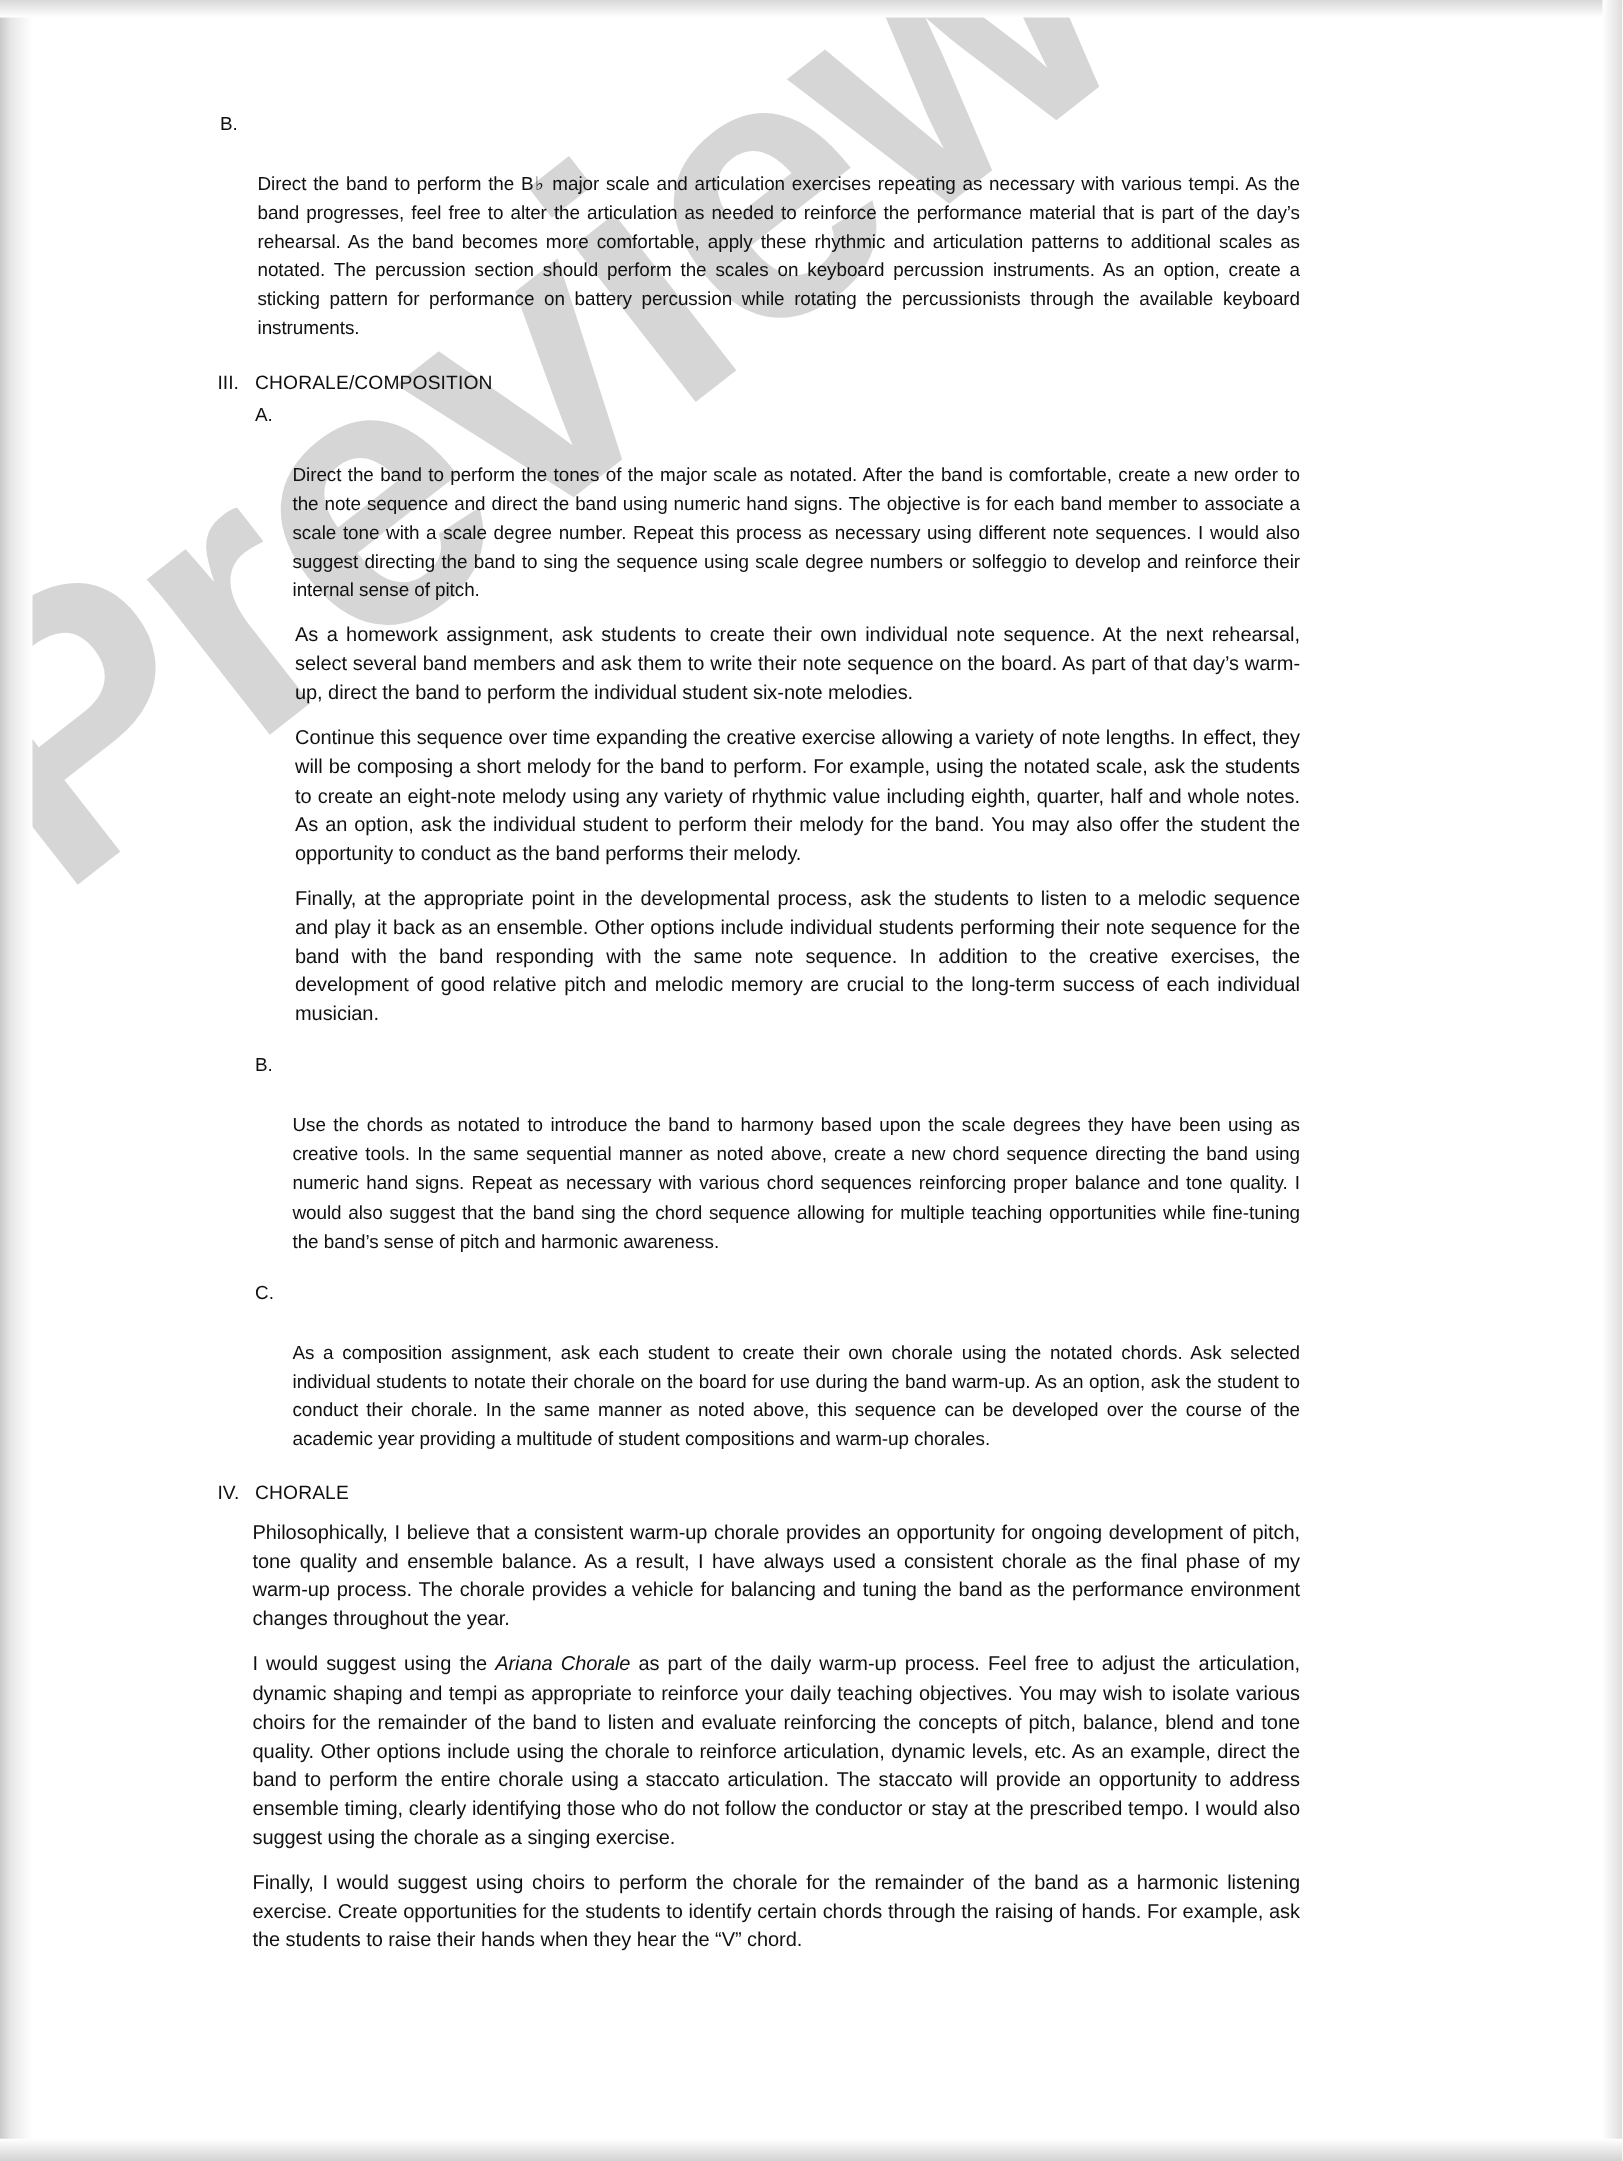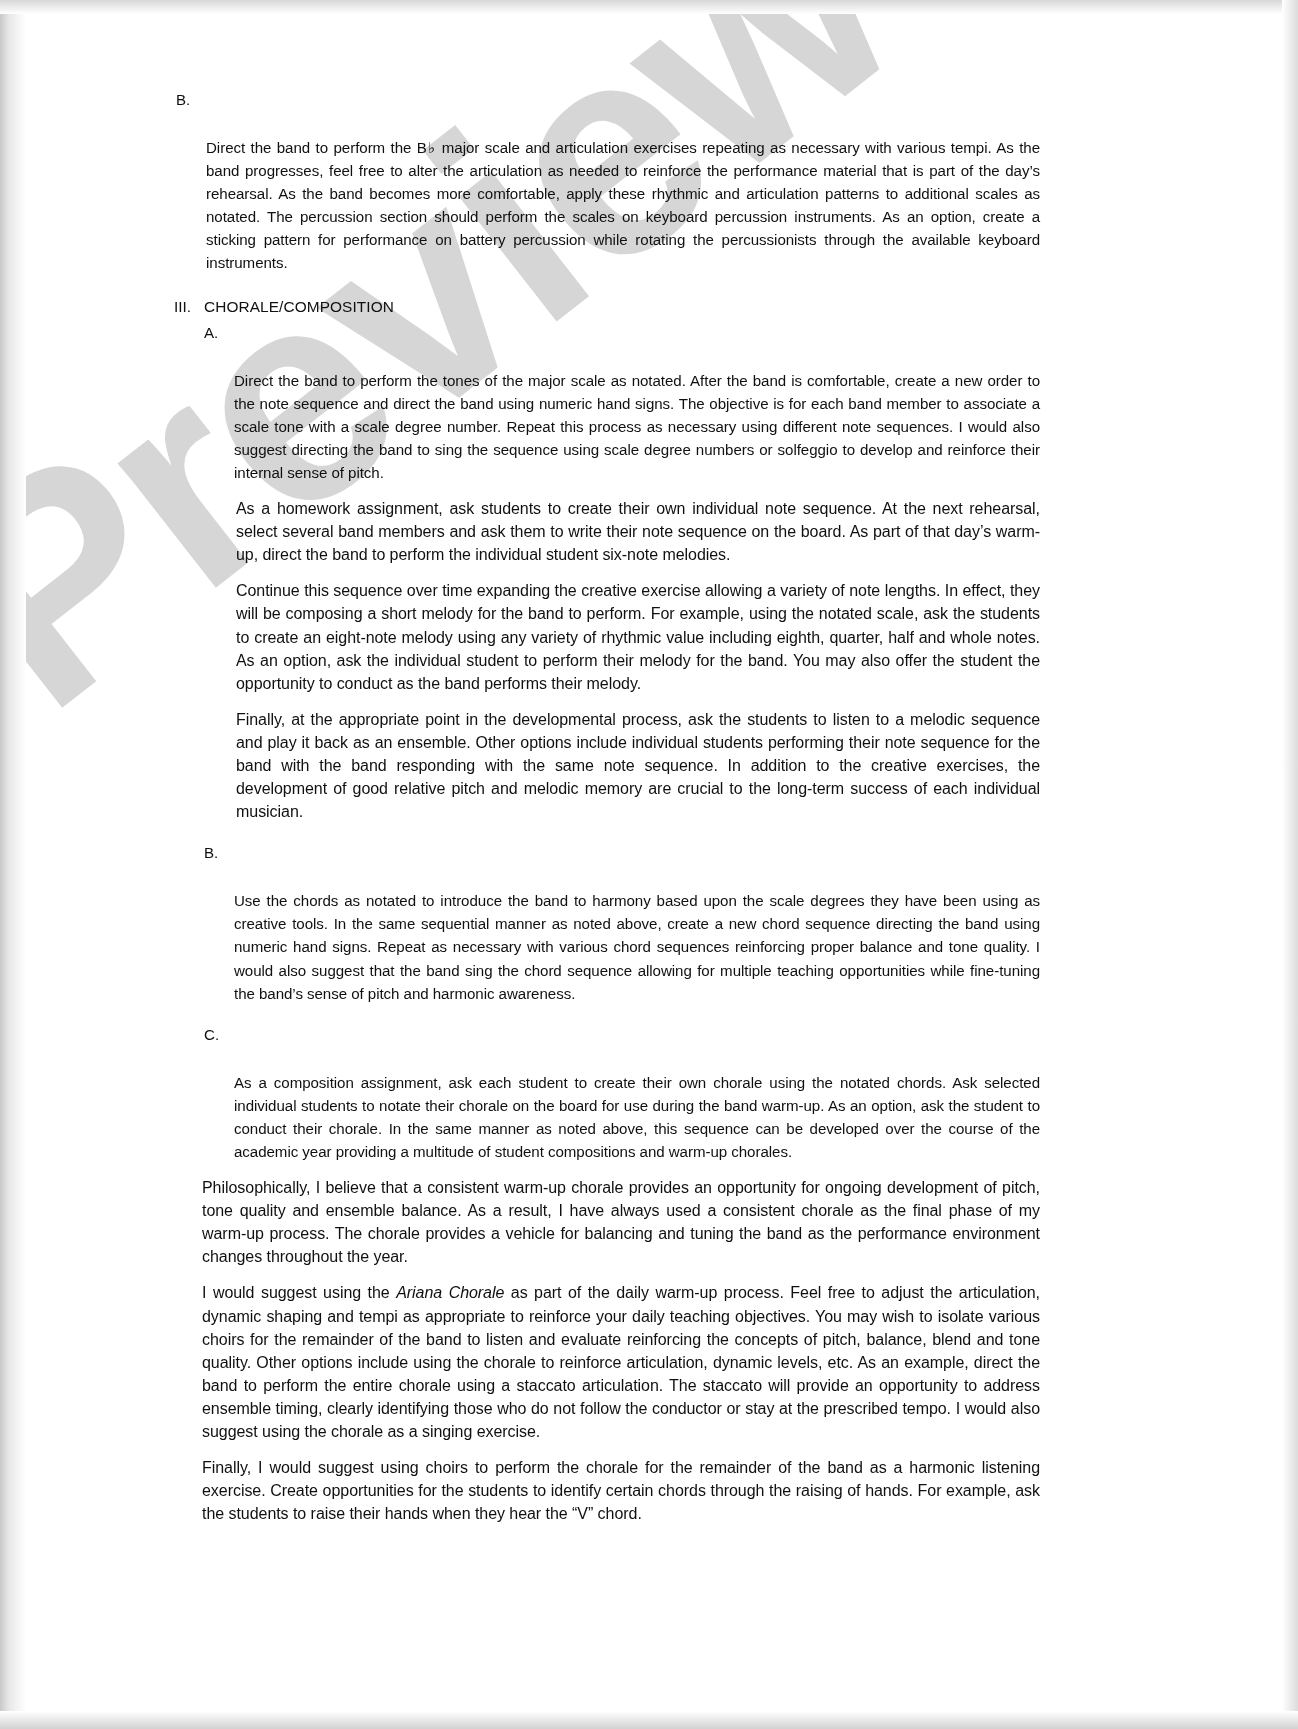--- a/index.html
+++ b/index.html
@@ -187,20 +187,24 @@
     <div class="list-row indent-1 gap-md">
       <div class="marker">B.</div>
       <div class="body">Use the chords as notated to introduce the band to harmony based upon the scale degrees they have been using as creative tools. In the same sequential manner as noted above, create a new chord sequence directing the band using numeric hand signs. Repeat as necessary with various chord sequences reinforcing proper balance and tone quality. I would also suggest that the band sing the chord sequence allowing for multiple teaching opportunities while fine-tuning the band’s sense of pitch and harmonic awareness.</div>
     </div>
 
     <div class="list-row indent-1 gap-md">
       <div class="marker">C.</div>
       <div class="body">As a composition assignment, ask each student to create their own chorale using the notated chords. Ask selected individual students to notate their chorale on the board for use during the band warm-up. As an option, ask the student to conduct their chorale. In the same manner as noted above, this sequence can be developed over the course of the academic year providing a multitude of student compositions and warm-up chorales.</div>
     </div>
 
+    <div class="section-head gap-lg">
+      <div class="numeral">IV.</div>
+      <div class="title">CHORALE</div>
+    </div>
 
     <p class="para indent-1 gap-sm">Philosophically, I believe that a consistent warm-up chorale provides an opportunity for ongoing development of pitch, tone quality and ensemble balance. As a result, I have always used a consistent chorale as the final phase of my warm-up process. The chorale provides a vehicle for balancing and tuning the band as the performance environment changes throughout the year.</p>
 
     <p class="para indent-1 gap-sm"><span>I would suggest using the </span><span class="italic">Ariana Chorale</span><span> as part of the daily warm-up process. Feel free to adjust the articulation, dynamic shaping and tempi as appropriate to reinforce your daily teaching objectives. You may wish to isolate various choirs for the remainder of the band to listen and evaluate reinforcing the concepts of pitch, balance, blend and tone quality. Other options include using the chorale to reinforce articulation, dynamic levels, etc. As an example, direct the band to perform the entire chorale using a staccato articulation. The staccato will provide an opportunity to address ensemble timing, clearly identifying those who do not follow the conductor or stay at the prescribed tempo. I would also suggest using the chorale as a singing exercise.</span></p>
 
     <p class="para indent-1 gap-sm">Finally, I would suggest using choirs to perform the chorale for the remainder of the band as a harmonic listening exercise. Create opportunities for the students to identify certain chords through the raising of hands. For example, ask the students to raise their hands when they hear the “V” chord.</p>
 
   </div>
 
   <div class="edge-shadow-left"></div>

